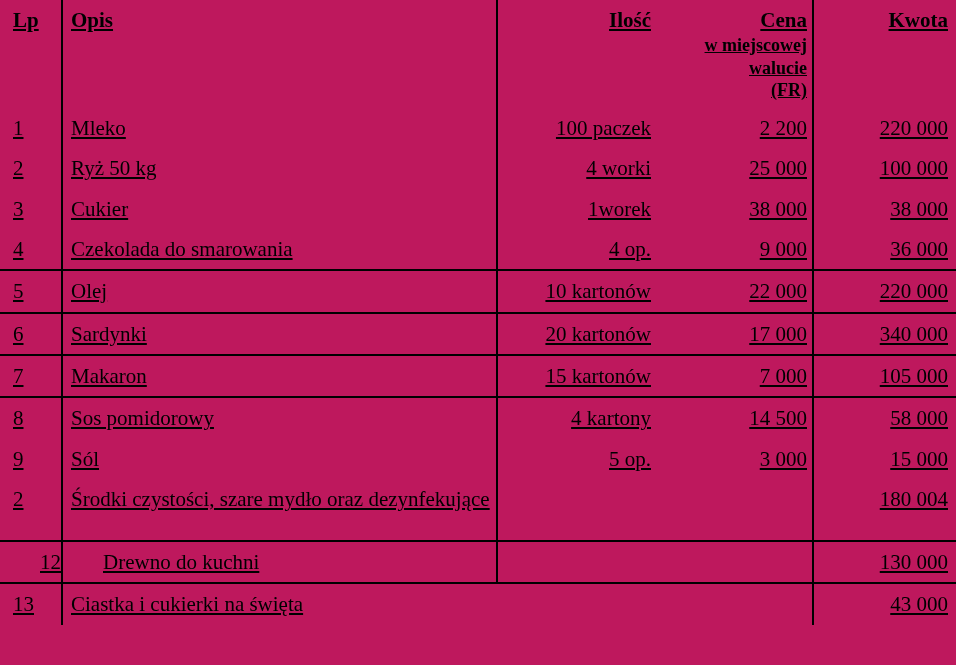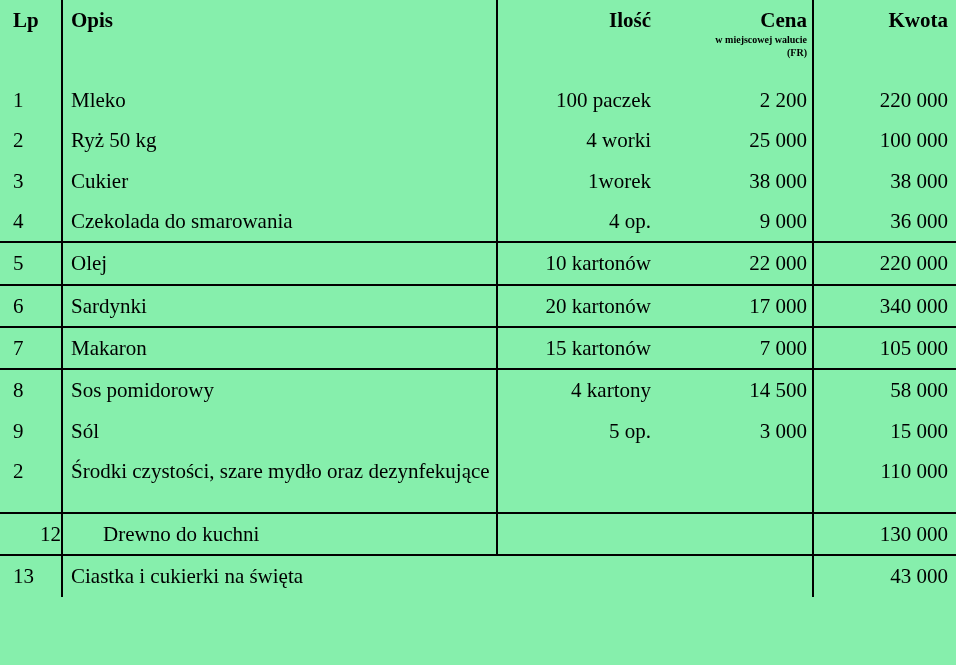--- a/index.html
+++ b/index.html
@@ -3,22 +3,23 @@
 <meta charset="utf-8">
 <style>
   html, body {
     margin: 0;
     padding: 0;
     background: #ffffff;
   }
   .sheet {
     width: 956px;
     height: 665px;
-    background: #86efac;
+    background: #be185d;
     overflow: hidden;
+    text-decoration: underline;
   }
   table.budget {
     border-collapse: collapse;
     table-layout: fixed;
     width: 956px;
     font-family: "Liberation Serif", serif;
     font-size: 21px;
     line-height: 1.35;
     color: #000000;
   }
@@ -41,21 +42,21 @@
   tr.r12 td { height: 39px; padding-left: 40px; }
   tr.r13 td { height: 37px; }
 
   .c-lp    { text-align: left;  padding-left: 13px; }
   .c-opis  { text-align: left;  padding-left: 8px;  }
   .c-ilosc { text-align: right; }
   .c-cena  { text-align: right; padding-right: 5px; margin-top: 8px; }
   .c-kwota { text-align: right; padding-right: 8px; margin-left: 40px; }
 
   th.c-cena .cena-sub {
-    font-size: 10px;
+    font-size: 18px;
     font-weight: bold;
     line-height: 1.25;
     text-align: right;
   }
 </style>
 </head>
 <body>
 
 <div class="sheet">
   <table class="budget">
@@ -141,21 +142,21 @@
         <td class="c-opis v">Sól</td>
         <td class="c-ilosc v">5 op.</td>
         <td class="c-cena">3 000</td>
         <td class="c-kwota v">15 000</td>
       </tr>
       <tr class="tall2b">
         <td class="c-lp">2</td>
         <td class="c-opis v">Środki czystości, szare mydło oraz dezynfekujące</td>
         <td class="c-ilosc v"></td>
         <td class="c-cena"></td>
-        <td class="c-kwota v">110 000</td>
+        <td class="c-kwota v">180 004</td>
       </tr>
       <tr class="r12 bt">
         <td class="c-lp">12</td>
         <td class="c-opis v">Drewno do kuchni</td>
         <td class="c-ilosc v"></td>
         <td class="c-cena"></td>
         <td class="c-kwota v">130 000</td>
       </tr>
       <tr class="r13 bt">
         <td class="c-lp">13</td>

